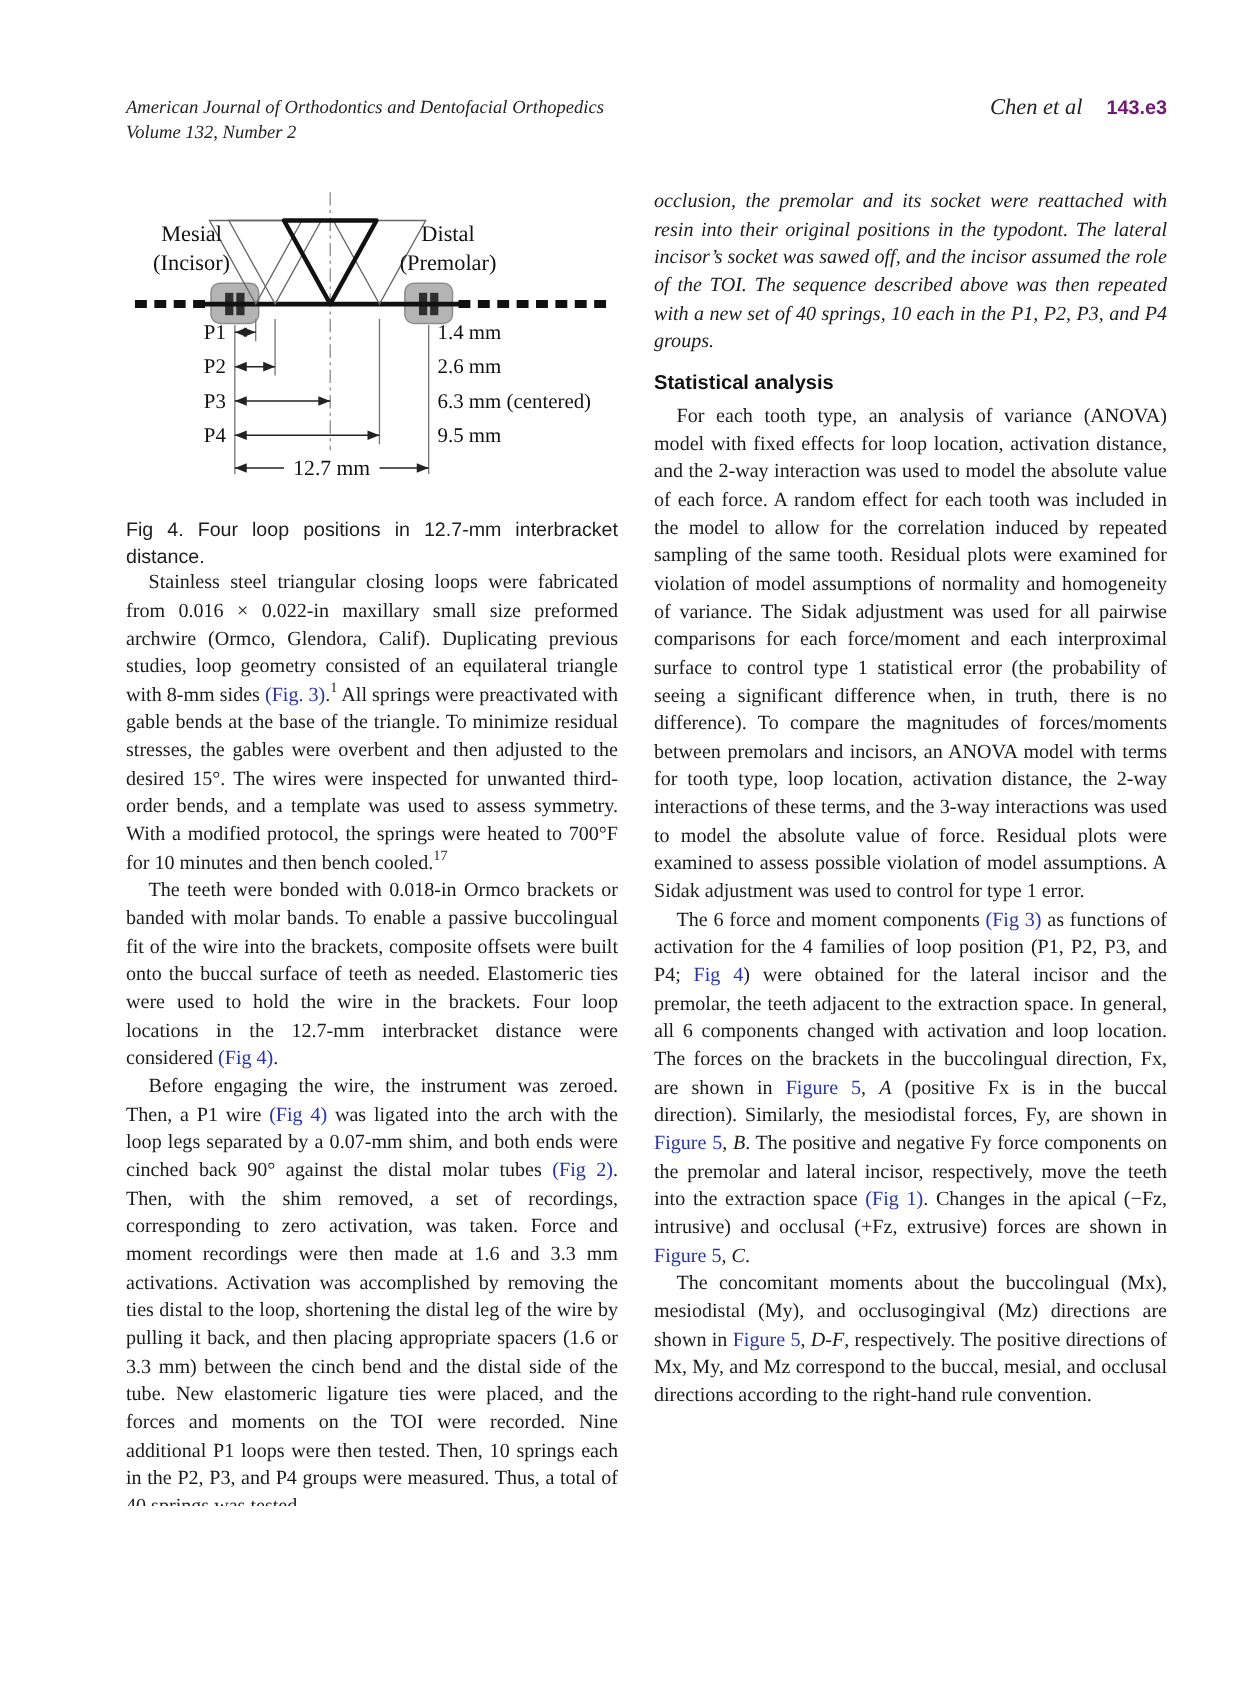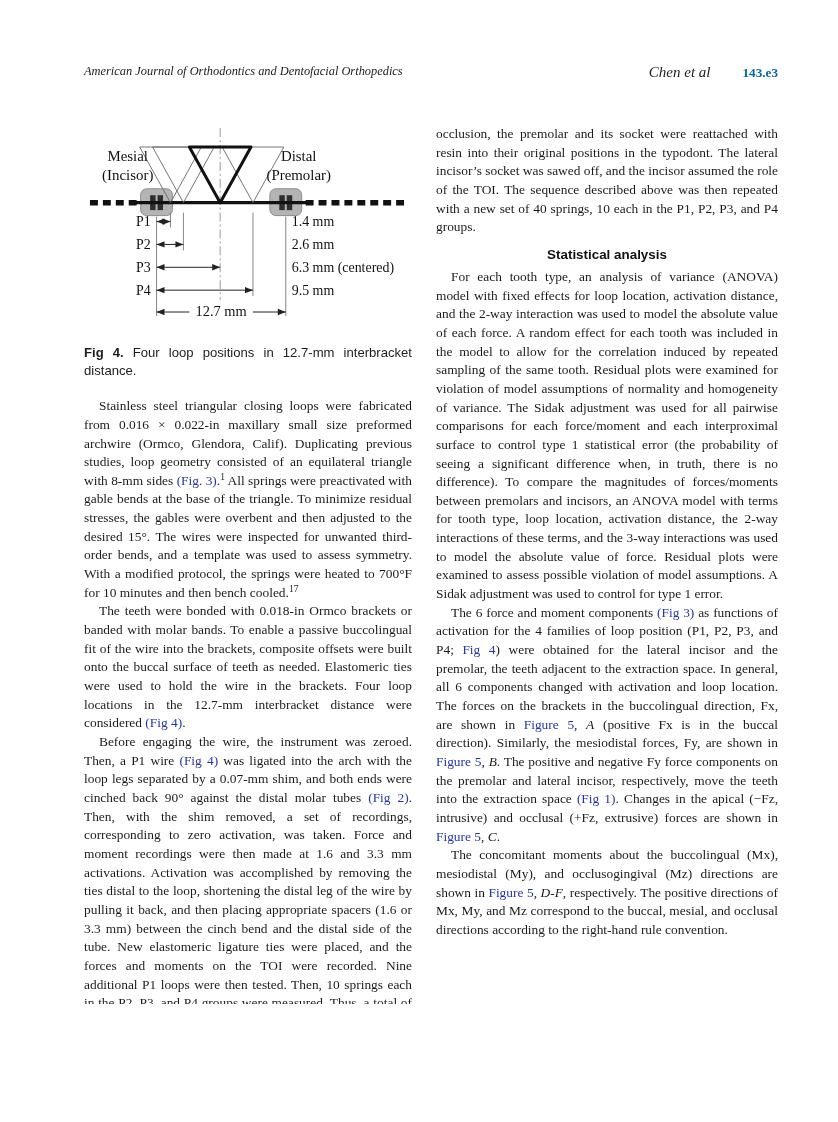--- a/index.html
+++ b/index.html
@@ -8,62 +8,63 @@
     font-family:"Liberation Serif", serif; color:#1b1b1b; overflow:hidden;
   }
   
   .header {
     position:absolute; top:63px; left:84px; width:694px;
     display:flex; justify-content:space-between; align-items:flex-start;
   }
   .header-left { font-style:italic; font-size:12.4px; line-height:17px; color:#222; }
   .header-right { white-space:nowrap; }
   .authors { font-style:italic; font-size:15px; color:#222; }
-  .pagenum { font-family:Liberation Serif, serif; font-weight:bold; font-size:13.2px; margin-left:28px; color:#0369a1; }
+  .pagenum { font-family:Liberation Sans, sans-serif; font-weight:bold; font-size:13.2px; margin-left:12px; color:#701a75; }
   
   .columns {
     position:absolute; top:125px; left:84px; width:694px;
     display:flex; gap:24px; align-items:flex-start;
   }
   .col-left  { width:328px; }
   .col-right { width:342px; }
   
   .fig { margin:0; }
   .fig svg { display:block; }
   figcaption {
     margin-top:5px;
     font-family:"Liberation Sans", sans-serif;
     font-size:13.1px; line-height:17.6px; color:#1c1c1c;
     text-align:justify;
   }
-  figcaption b { font-weight:bold;margin-top:12px; }
+  figcaption b { font-weight:normal;margin-top:12px; }
   
-  .body-text { margin-top:18px; }
+  .body-text { }
   .para {
     margin:0; font-size:13.4px; line-height:18.65px;
     text-align:justify; text-indent:15px; hyphens:auto;
   }
-  .para.no-indent { text-indent:0; }
+  .para.no-indent { text-indent:0;font-style:italic; }
   .section-heading {
     font-family:"Liberation Sans", sans-serif;
     font-size:13.4px; font-weight:bold; color:#111;
-    margin:10px 0 6px 0; text-align:center;
+    margin:10px 0 6px 0; text-align:left;
   }
   .ref-link { color:var(--link-color, #2733ab); cursor:pointer; }
   .it { font-style:italic; }
   sup.cite { font-size:9.5px; line-height:0; vertical-align:super; letter-spacing:0; }
 </style>
 </head>
 <body>
 
 <div class="page">
 
   <header class="header">
     <div class="header-left">
       <div>American Journal of Orthodontics and Dentofacial Orthopedics</div>
+      <div>Volume 132, Number 2</div>
     </div>
     <div class="header-right">
       <span class="authors">Chen et al</span>
       <span class="pagenum">143.e3</span>
     </div>
   </header>
 
   <main class="columns">
 
     <section class="col col-left">

